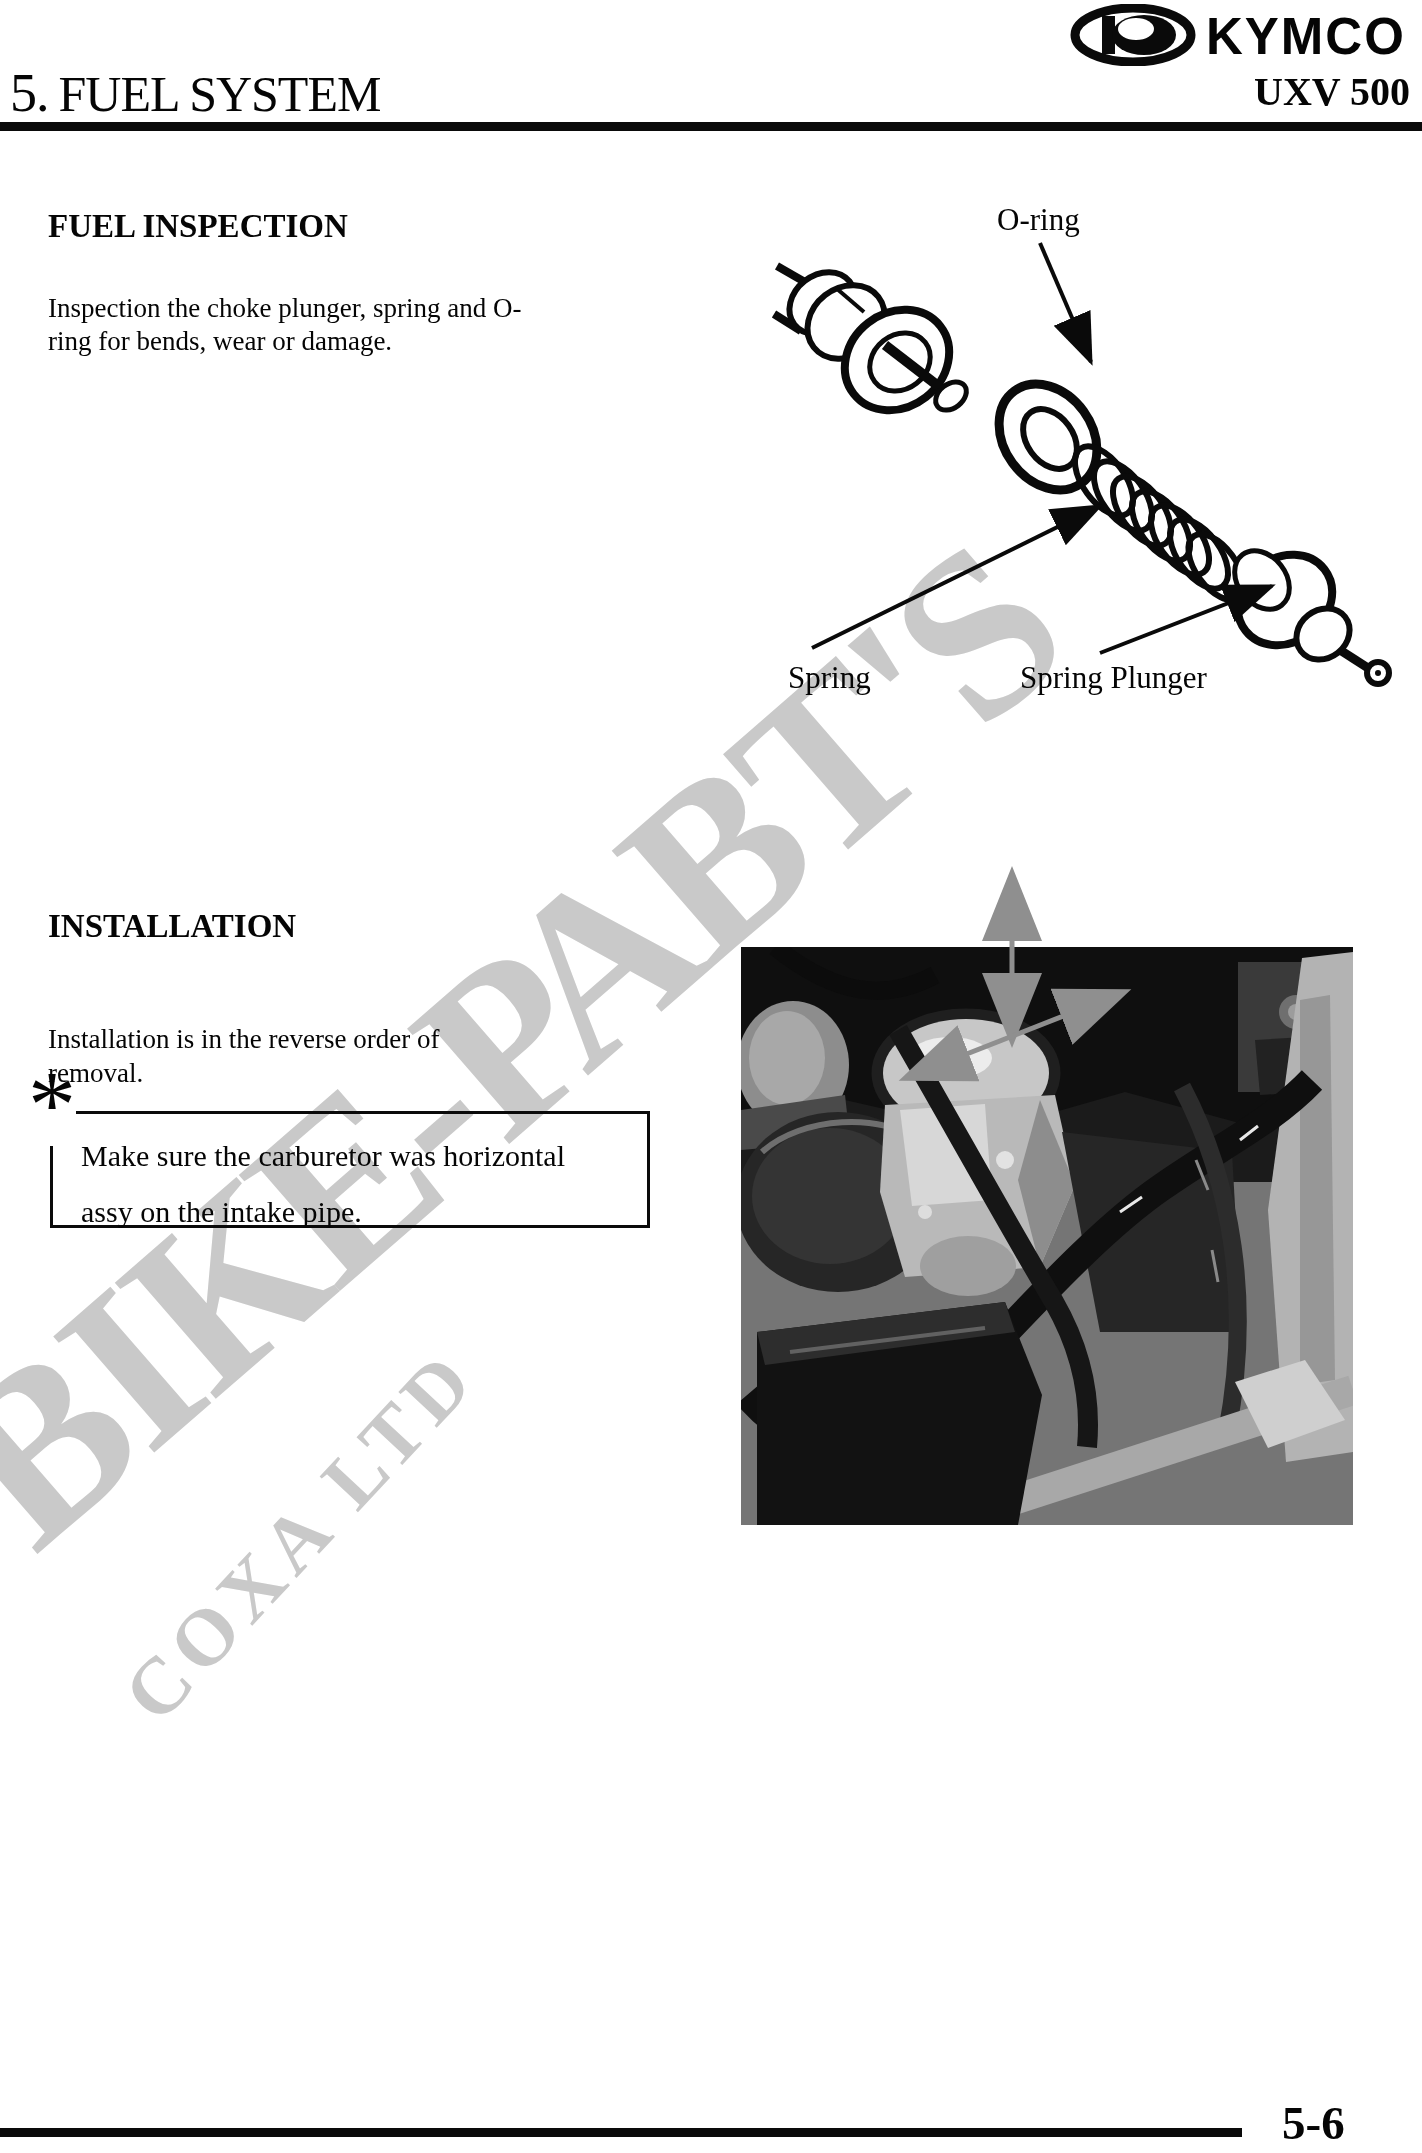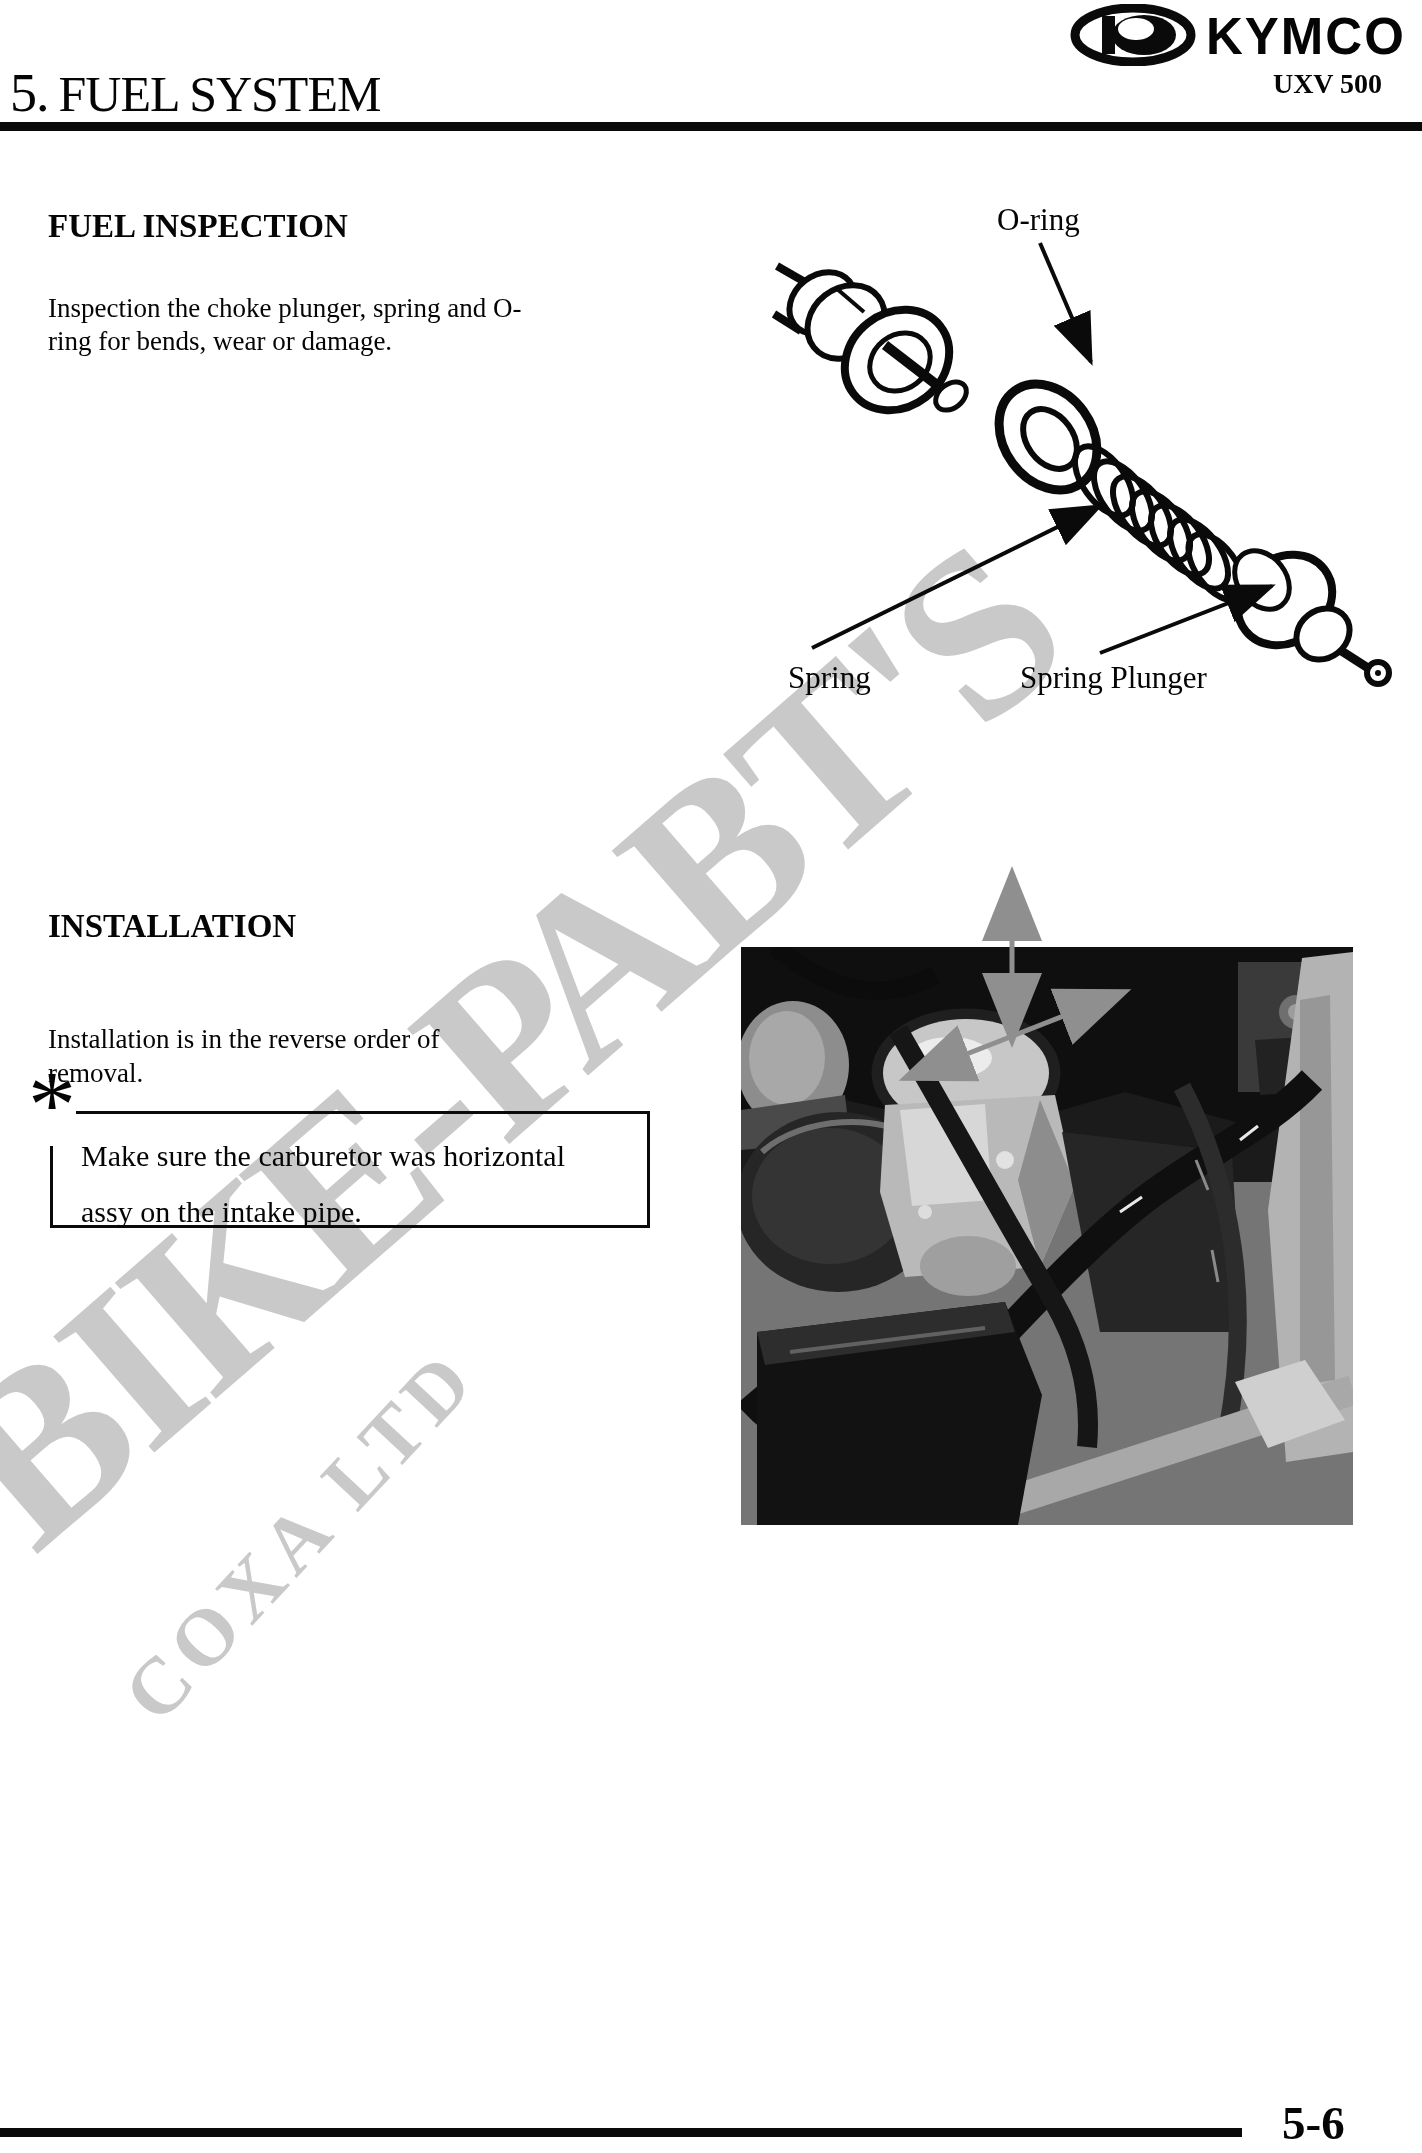--- a/index.html
+++ b/index.html
@@ -8,21 +8,21 @@
     background:#ffffff;overflow:hidden;
     font-family:"Liberation Serif","DejaVu Serif",serif;color:#050505;
   }
   .abs{position:absolute;}
   
   .chapter{left:10px;top:62px;font-weight:normal;font-size:50px;letter-spacing:-1px;white-space:nowrap;}
   .chapter .num{font-size:54px;margin-right:10px;}
   .brandbox{left:1070px;top:4px;width:352px;height:62px;display:flex;align-items:flex-end;}
   .brandword{font-family:"Liberation Sans","DejaVu Sans",sans-serif;font-weight:bold;
     font-size:51px;letter-spacing:2px;margin-left:10px;}
-  .model{left:1245px;top:68px;width:165px;text-align:center;font-weight:bold;font-size:28px;white-space:nowrap;}
+  .model{left:1245px;top:68px;width:165px;text-align:right;font-weight:bold;font-size:40px;white-space:nowrap;}
   .hrule{left:0;top:122px;width:1422px;height:9px;background:#0a0a0a;}
   
   .wm{z-index:1;pointer-events:none;white-space:nowrap;font-weight:bold;}
   .wm-main{left:60px;top:1351px;font-size:235px;line-height:235px;letter-spacing:-6px;
     transform:rotate(-41deg);transform-origin:0 100%;}
   .wm-sub{left:168px;top:1655px;font-size:80px;line-height:80px;letter-spacing:8px;
     transform:rotate(-47deg);transform-origin:0 100%;}
   
   .z2{z-index:2;}
   .h2{font-weight:bold;font-size:33px;white-space:nowrap;}

